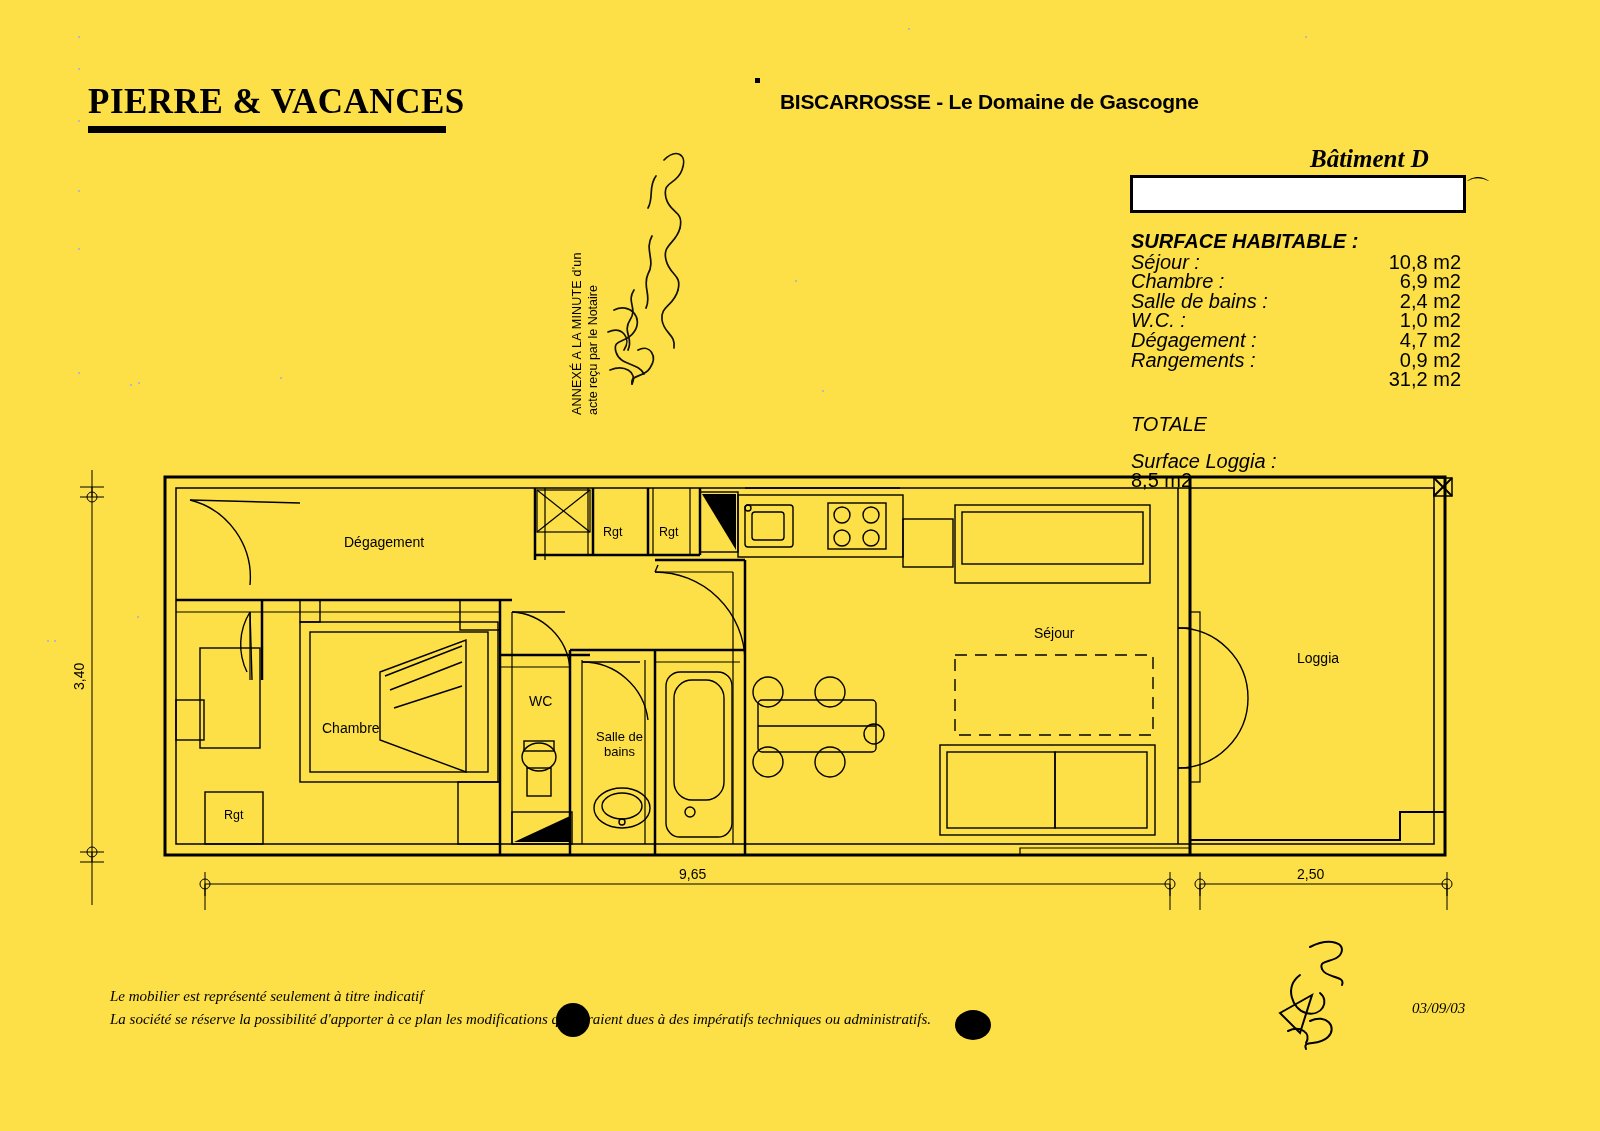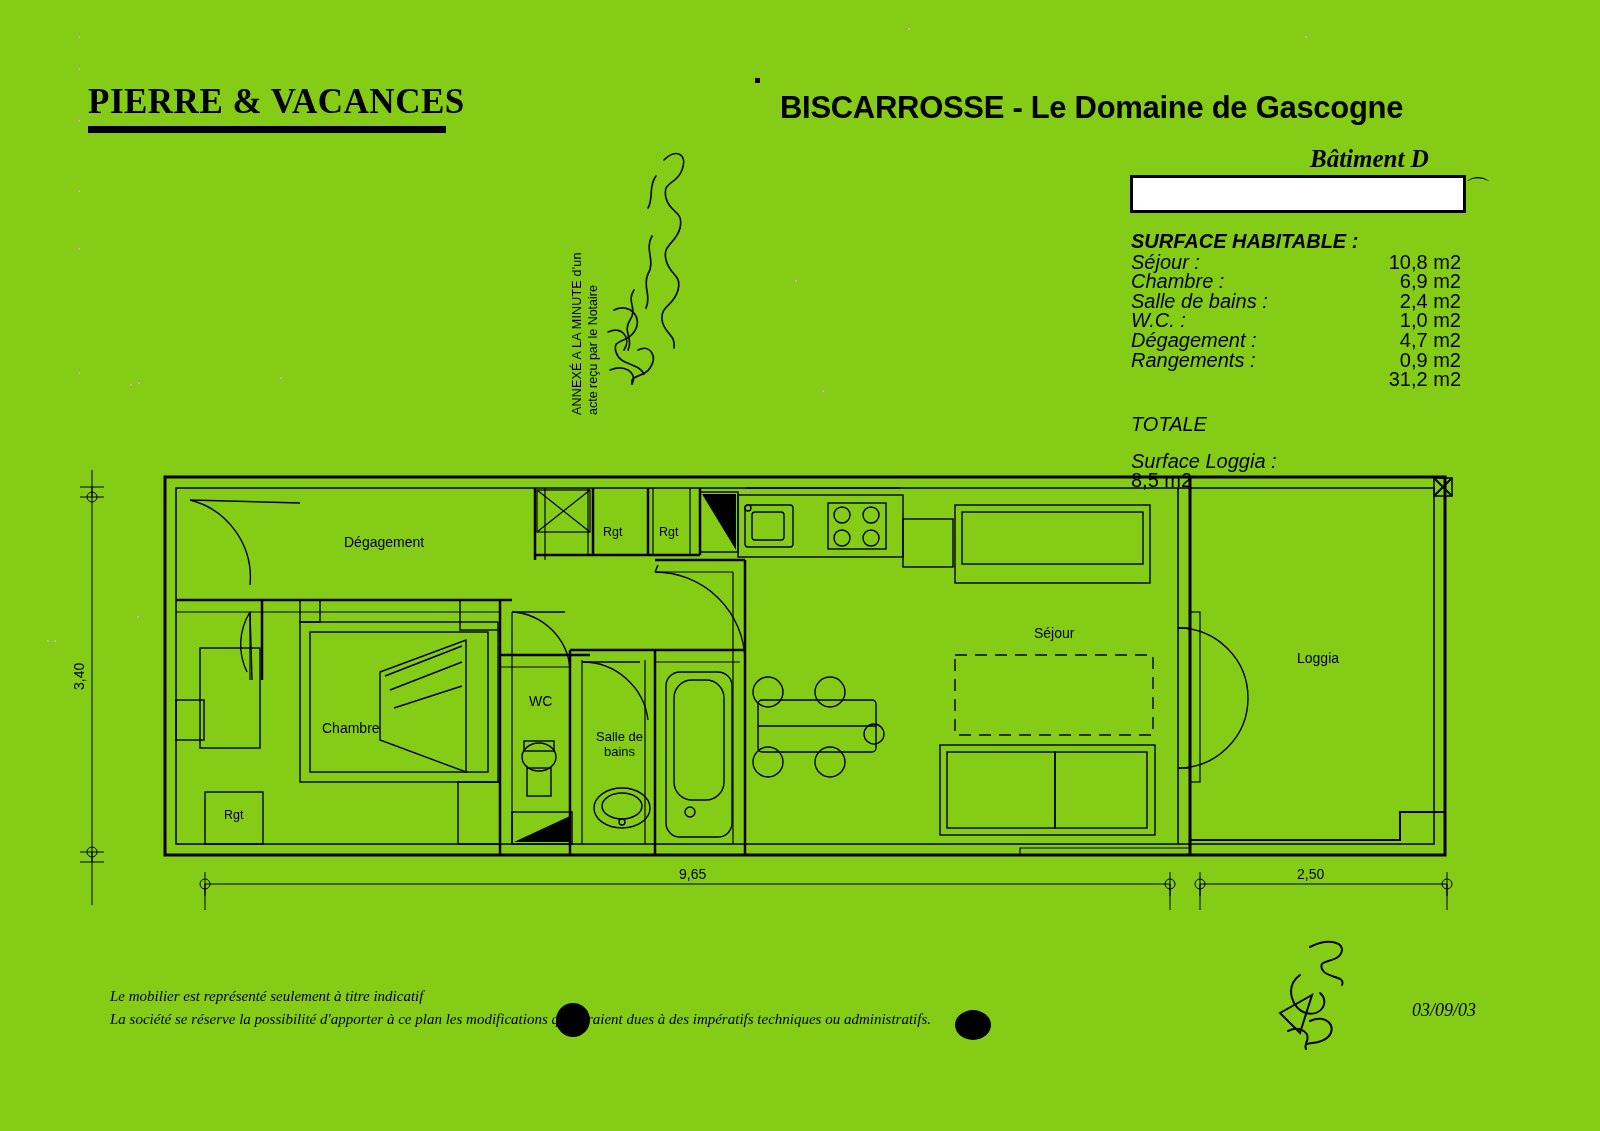--- a/index.html
+++ b/index.html
@@ -4,21 +4,21 @@
 <style>
   html, body {
     margin: 0;
     padding: 0;
     background: #ffffff;
   }
   #page {
     position: relative;
     width: 1600px;
     height: 1131px;
-    background: #84cc16;
+    background: #fde047;
     font-family: "Liberation Sans", sans-serif;
     color: #000000;
     overflow: hidden;
   }
 
   
   #brand {
     position: absolute;
     left: 88px;
     top: 82px;
@@ -36,21 +36,21 @@
     margin-top: 4px;
     height: 7px;
     background: #000;
     width: 358px;
   }
 
   #project-title {
     position: absolute;
     left: 780px;
     top: 90px;
-    font-size: 31px;
+    font-size: 21px;
     font-weight: bold;
     letter-spacing: -0.3px;
     white-space: nowrap;
   }
   #building-label {
     position: absolute;
     left: 1310px;
     top: 145px;
     font-family: "Liberation Serif", serif;
     font-style: italic;
@@ -162,21 +162,21 @@
     font-style: italic;
     font-size: 15px;
     line-height: 23px;
   }
   #date {
     position: absolute;
     left: 1412px;
     top: 1000px;
     font-family: "Liberation Serif", serif;
     font-style: italic;
-    font-size: 18px;
+    font-size: 15px;
   }
   .blot {
     position: absolute;
     border-radius: 50%;
     background: #000;
   }
   #blot1 { left: 556px; top: 1003px; width: 34px; height: 34px; }
   #blot2 { left: 955px; top: 1010px; width: 36px; height: 30px; }
 
   #signature {

